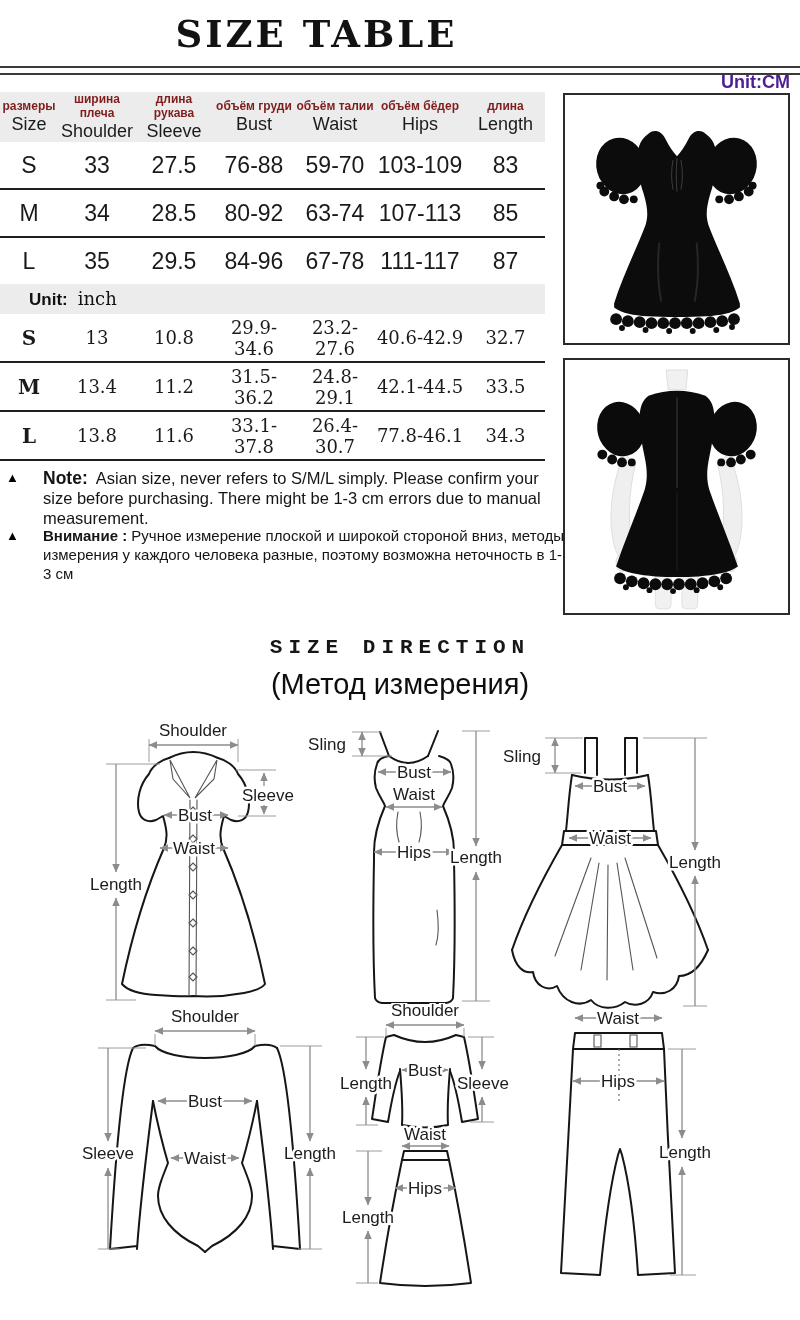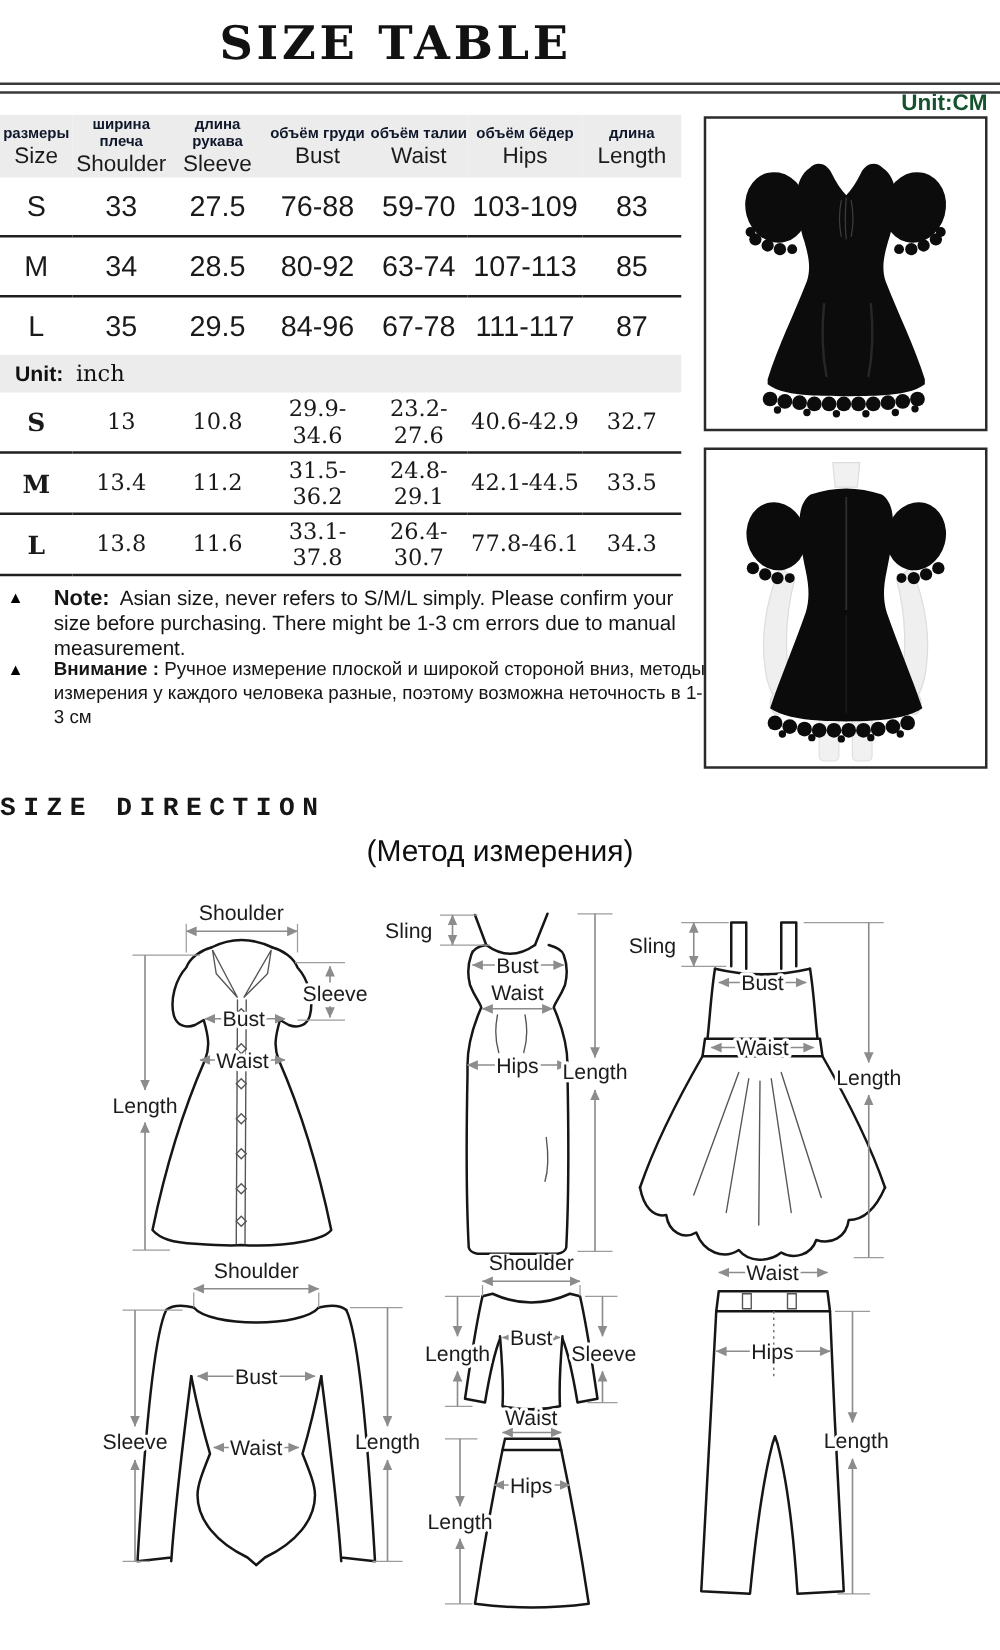--- a/index.html
+++ b/index.html
@@ -4,31 +4,31 @@
 <style>
   html,body{margin:0;padding:0;background:#fff;}
   .canvas{position:relative;width:800px;height:1320px;background:#fff;overflow:hidden;
           font-family:"Liberation Sans",sans-serif;color:#111;}
 
   
   .page-title{position:absolute;top:12px;left:0;width:633px;text-align:center;
     font-family:"DejaVu Serif",serif;font-weight:bold;font-size:37px;letter-spacing:3px;color:#121212;}
   .double-rule{position:absolute;top:66px;left:0;width:800px;height:5px;
     border-top:2px solid #3a3a3a;border-bottom:2px solid #3a3a3a;}
-  .unit-cm{position:absolute;top:72px;right:10px;font-size:18px;font-weight:bold;color:#14532d;}
+  .unit-cm{position:absolute;top:72px;right:10px;font-size:18px;font-weight:bold;color:#4c1d95;}
 
   
   table.size-table{position:absolute;top:92px;left:0;width:545px;border-collapse:collapse;table-layout:fixed;}
   .size-table th,.size-table td{padding:0;text-align:center;vertical-align:middle;}
   .size-table thead th{background:#ececec;height:48px;font-weight:normal;}
-  .h-ru{display:block;font-size:12px;font-weight:bold;color:#0f172a;line-height:14px;text-align:center;}
+  .h-ru{display:block;font-size:12px;font-weight:bold;color:#7f1d1d;line-height:14px;text-align:center;}
   .h-en{display:block;font-size:18px;color:#1b1b1b;line-height:22px;}
   .cm-row td{height:46px;font-size:23px;color:#1a1a1a;}
   .row-line td{border-bottom:2px solid #1f1f1f;}
-  .unit-row td{background:#ececec;height:30px;text-align:left;padding-left:12px;font-size:17px;}
+  .unit-row td{background:#ececec;height:30px;text-align:left;padding-left:29px;font-size:17px;}
   .unit-prefix{font-weight:bold;font-family:"Liberation Sans",sans-serif;}
   .unit-val{font-family:"DejaVu Serif",serif;font-size:18px;margin-left:10px;}
   .in-row td{height:47px;font-family:"DejaVu Serif",serif;font-size:18px;color:#1a1a1a;}
   .in-row td.sz{font-size:20px;font-weight:bold;}
 
   
   .photo{position:absolute;left:563px;width:227px;background:#fff;border:2px solid #2b2b2b;box-sizing:border-box;}
   .photo-front{top:93px;height:252px;}
   .photo-back{top:358px;height:257px;}
   .photo svg{display:block;width:100%;height:100%;}
@@ -37,24 +37,24 @@
   .note{position:absolute;left:6px;width:560px;}
   .note-en{top:468px;}
   .note-ru{top:526px;}
   .tri{position:absolute;left:0;top:2px;font-size:13px;color:#000;}
   .note-body{margin-left:37px;font-size:16.5px;line-height:20px;color:#151515;}
   .note-en .note-label{font-weight:bold;font-size:17.5px;margin-right:8px;}
   .note-ru .note-body{font-size:15px;line-height:19px;}
   .note-ru .note-label{font-weight:bold;}
 
   
-  .dir-title{position:absolute;top:636px;left:0;width:800px;
+  .dir-title{position:absolute;top:636px;left:0;width:800px;text-align:center;
     font-family:"Liberation Mono",monospace;font-weight:bold;font-size:21px;letter-spacing:6px;color:#161616;}
   .dir-sub{position:absolute;top:668px;left:0;width:800px;text-align:center;
-    font-size:24px;font-weight:500;color:#0e0e0e;}
+    font-size:29px;font-weight:500;color:#0e0e0e;}
 
   
   .diag{position:absolute;}
   .gline{stroke:#161616;stroke-width:2;fill:none;stroke-linecap:round;stroke-linejoin:round;}
   .gthin{stroke:#555;stroke-width:1.1;fill:none;stroke-linecap:round;}
   .mline{stroke:#8c8c8c;stroke-width:1.3;fill:none;}
   .tick{stroke:#9c9c9c;stroke-width:1;fill:none;}
   .mlabel{font-family:"Liberation Sans",sans-serif;font-size:17px;fill:#1c1c1c;
     paint-order:stroke;stroke:#ffffff;stroke-width:5px;stroke-linejoin:round;text-anchor:middle;}
   .dots{stroke:#777;stroke-width:1.2;fill:none;stroke-dasharray:2 3;}

